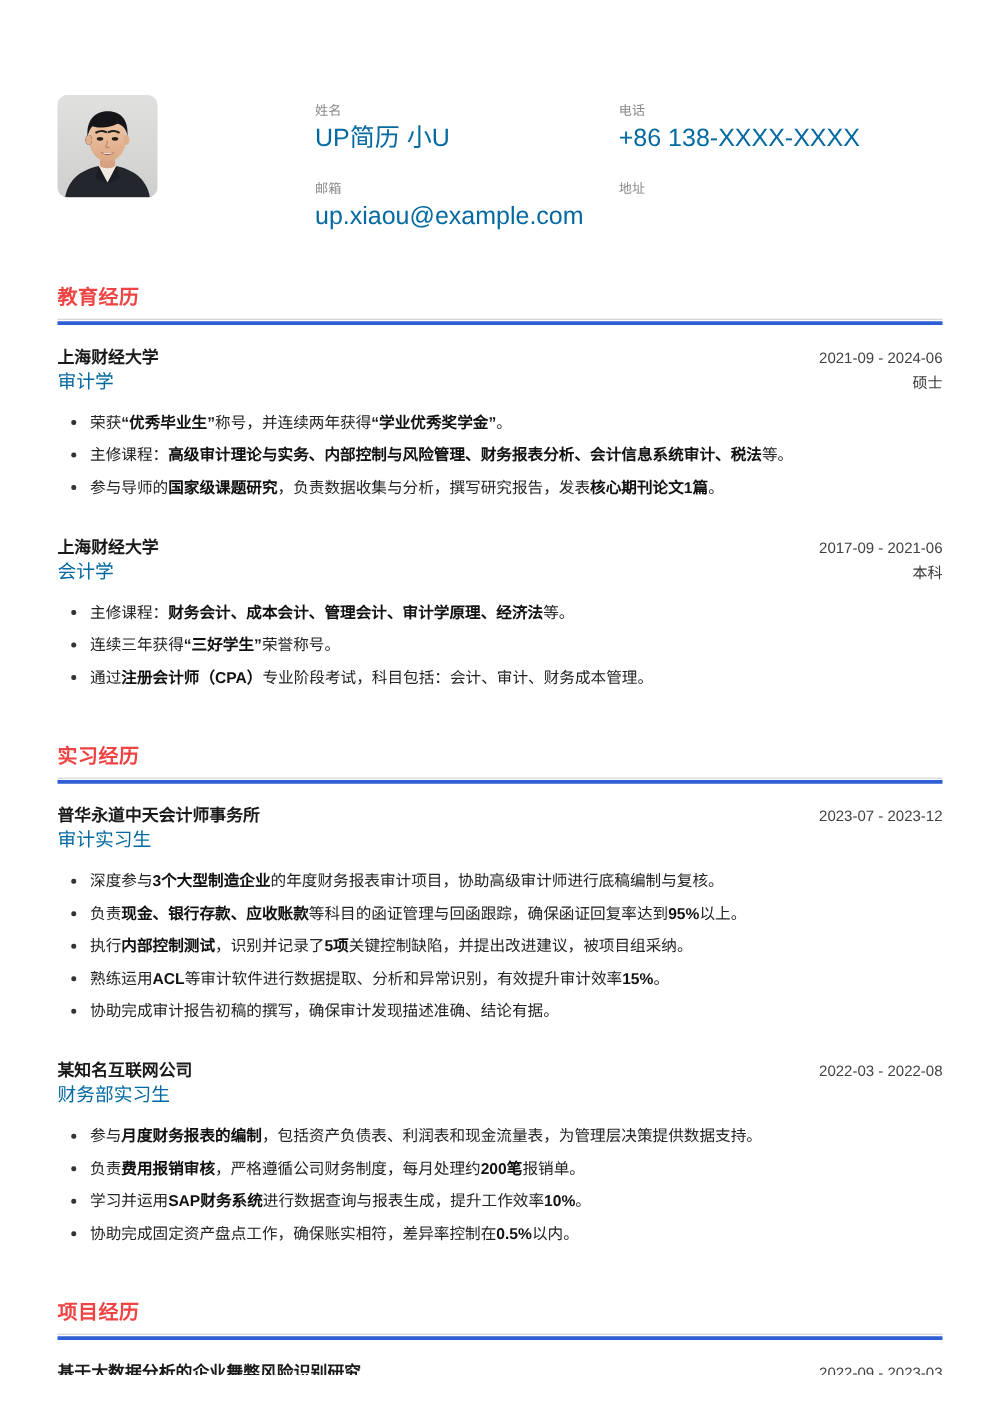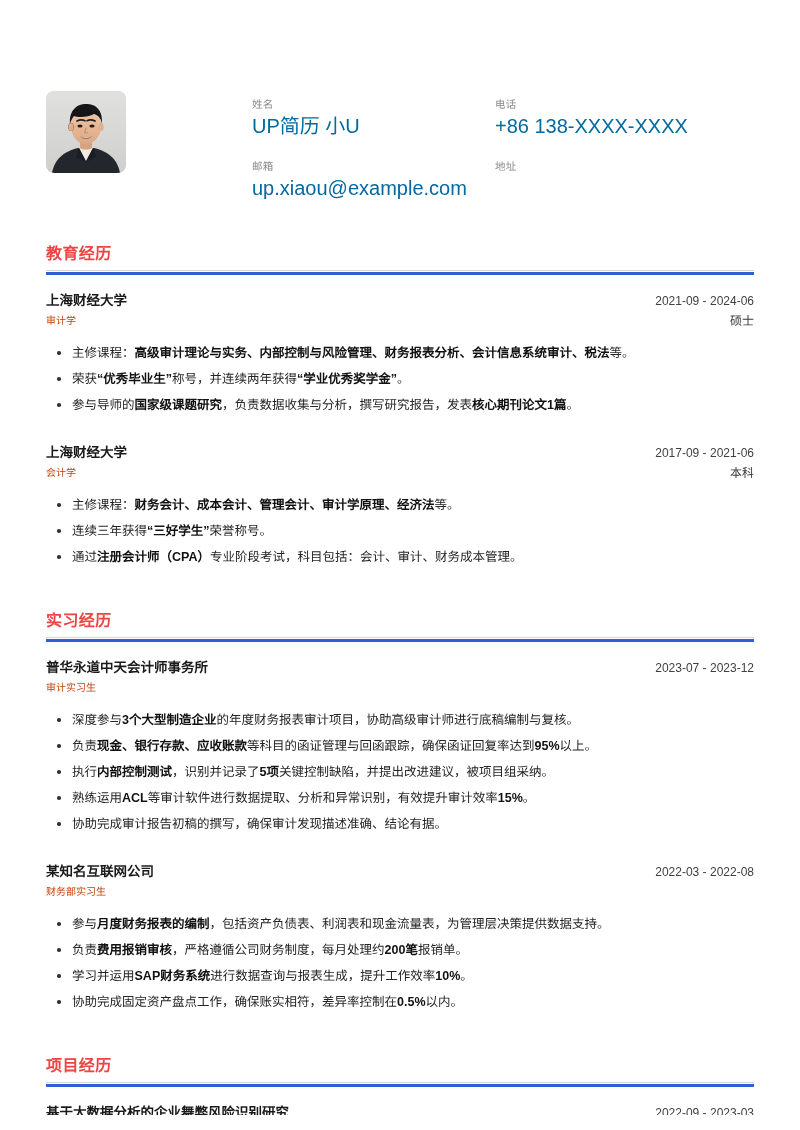--- a/index.html
+++ b/index.html
@@ -17,21 +17,20 @@
     -webkit-font-smoothing: antialiased;
   }
 
   .page {
     position: relative;
     width: 800px;
     height: 1100px;
     padding: 0 46px;
     overflow: hidden;
     background: #ffffff;
-    margin-top: 15px;
   }
 
   
   .header {
     display: flex;
     align-items: flex-start;
     padding-top: 76px;
     padding-bottom: 0;
   }
 
@@ -112,22 +111,22 @@
     line-height: 20px;
   }
   .entry-date {
     font-size: 12px;
     font-weight: normal;
     color: #404040;
     line-height: 20px;
     white-space: nowrap;
   }
   .entry-sub {
-    font-size: 10px;
-    color: #c2410c;
+    font-size: 15px;
+    color: #0369a1;
     line-height: 20px;
   }
   .entry-meta {
     font-size: 12px;
     color: #3a3a3a;
     line-height: 20px;
     white-space: nowrap;
   }
 
   
@@ -236,22 +235,22 @@
         <div class="entry">
           <div class="entry-row">
             <div class="entry-org">上海财经大学</div>
             <div class="entry-date">2021-09 - 2024-06</div>
           </div>
           <div class="entry-row">
             <div class="entry-sub">审计学</div>
             <div class="entry-meta">硕士</div>
           </div>
           <ul class="bullets">
+            <li>荣获<b>“优秀毕业生”</b>称号，并连续两年获得<b>“学业优秀奖学金”</b>。</li>
             <li>主修课程：<b>高级审计理论与实务、内部控制与风险管理、财务报表分析、会计信息系统审计、税法</b>等。</li>
-            <li>荣获<b>“优秀毕业生”</b>称号，并连续两年获得<b>“学业优秀奖学金”</b>。</li>
             <li>参与导师的<b>国家级课题研究</b>，负责数据收集与分析，撰写研究报告，发表<b>核心期刊论文1篇</b>。</li>
           </ul>
         </div>
         <div class="entry">
           <div class="entry-row">
             <div class="entry-org">上海财经大学</div>
             <div class="entry-date">2017-09 - 2021-06</div>
           </div>
           <div class="entry-row">
             <div class="entry-sub">会计学</div>

